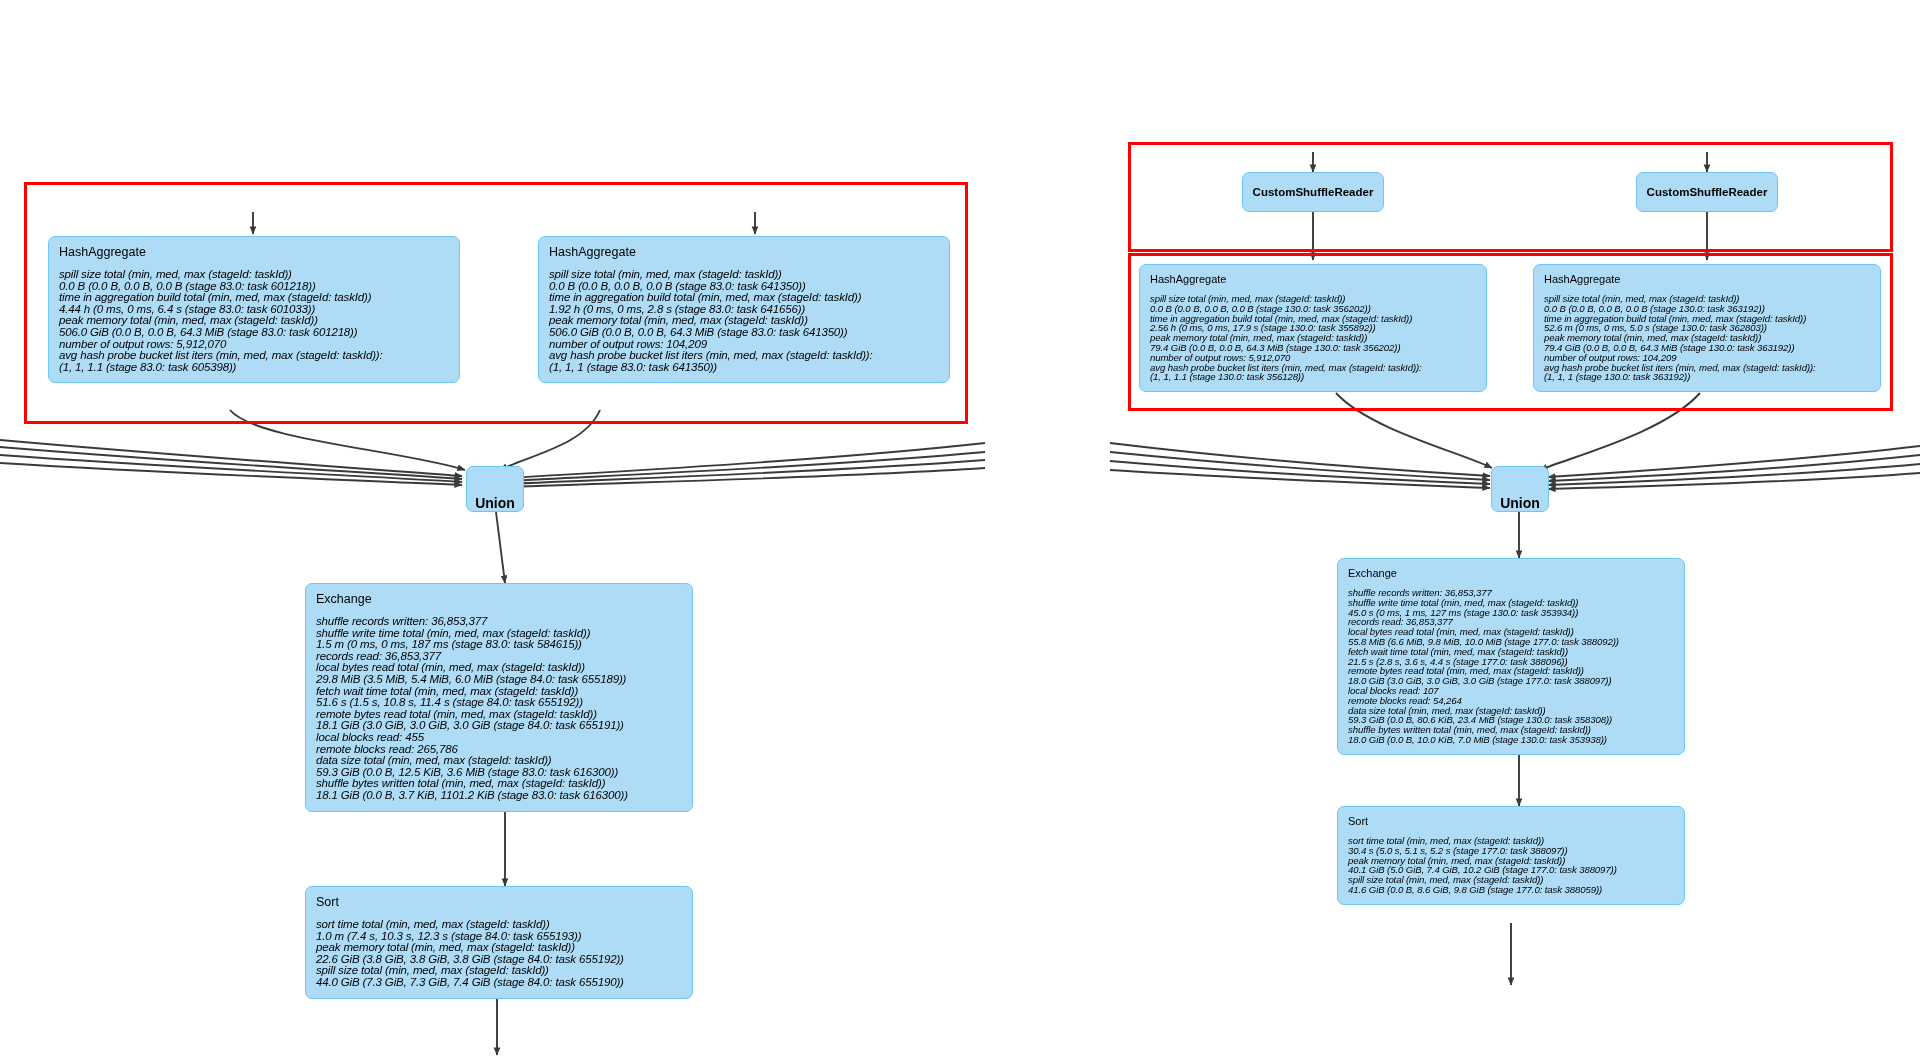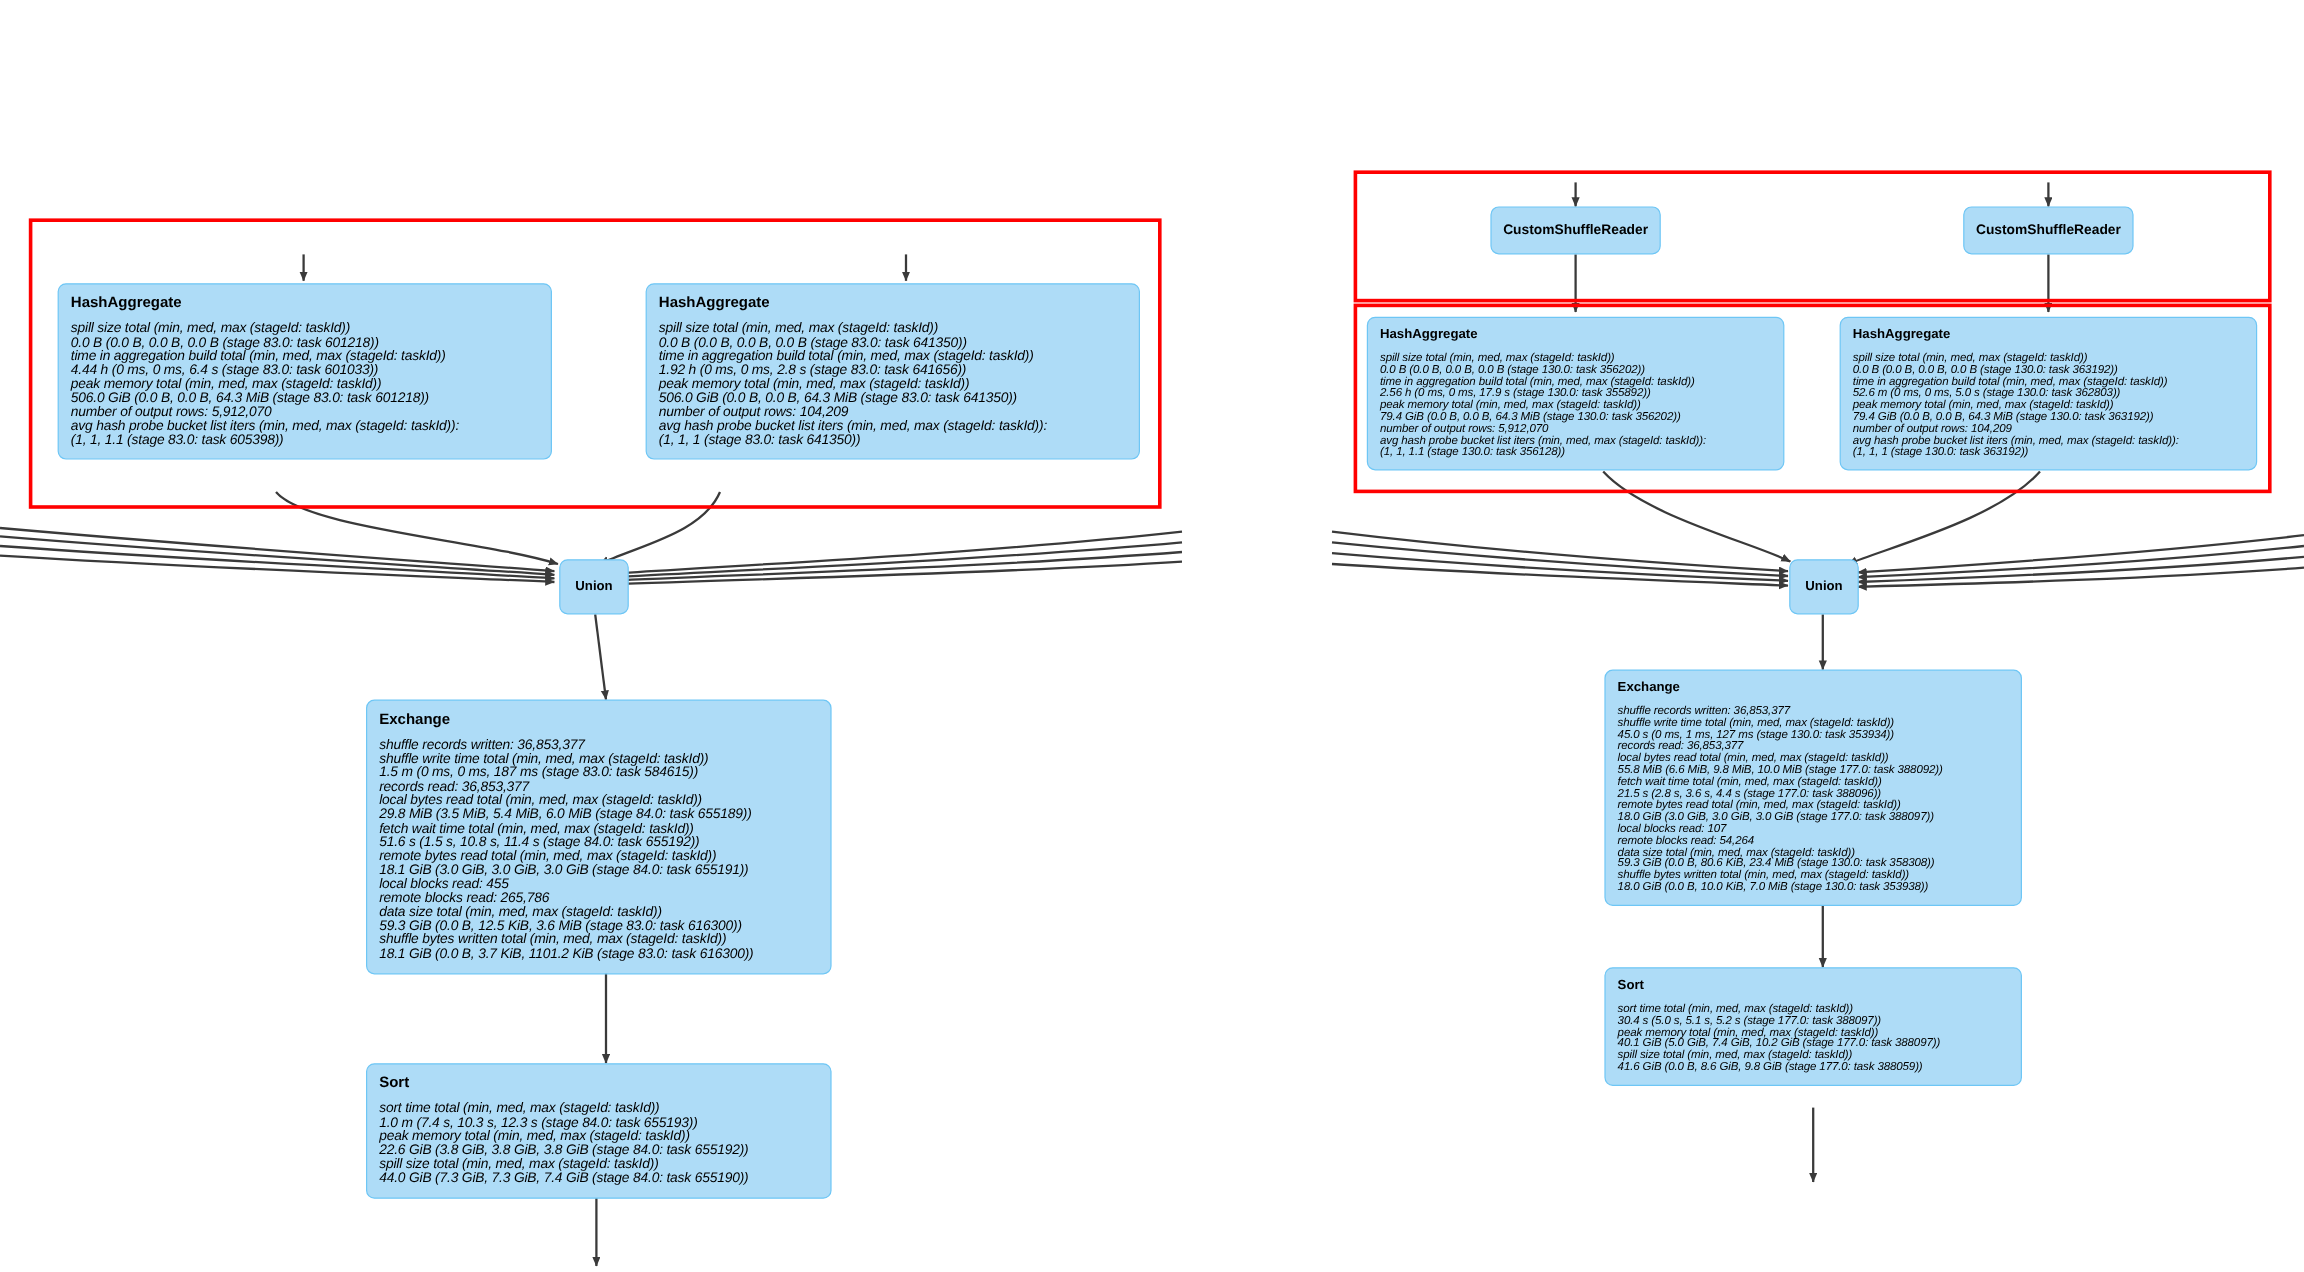--- a/index.html
+++ b/index.html
@@ -17,21 +17,21 @@
   .node{
     position:absolute;
     background:#aedcf7;
     border:1px solid #6ec6f5;
     border-radius:7px;
     box-sizing:border-box;
     padding:8px 10px 9px 10px;
     color:#000;
   }
   .node .title{
-    font-weight:bold;
+    font-weight:normal;
     font-size:12.5px;
     line-height:15px;
     margin-bottom:9px;
     white-space:nowrap;
   }
   .node .metrics{
     font-size:11.5px;
     line-height:11.6px;
     white-space:pre;
     letter-spacing:-0.15px;
@@ -45,21 +45,21 @@
   .pill{
     position:absolute;
     background:#aedcf7;
     border:1px solid #6ec6f5;
     border-radius:7px;
     box-sizing:border-box;
     display:flex;align-items:center;justify-content:center;
     font-weight:bold;
     color:#000;
   }
-  .pill.union{font-size:11px;}
+  .pill.union{font-size:14px;align-items:flex-end;}
   .pill.csr{font-size:11.5px;}
 
   
   .redbox{
     position:absolute;
     border:3px solid #ff0000;
     box-sizing:border-box;
     background:transparent;
   }
 </style>

